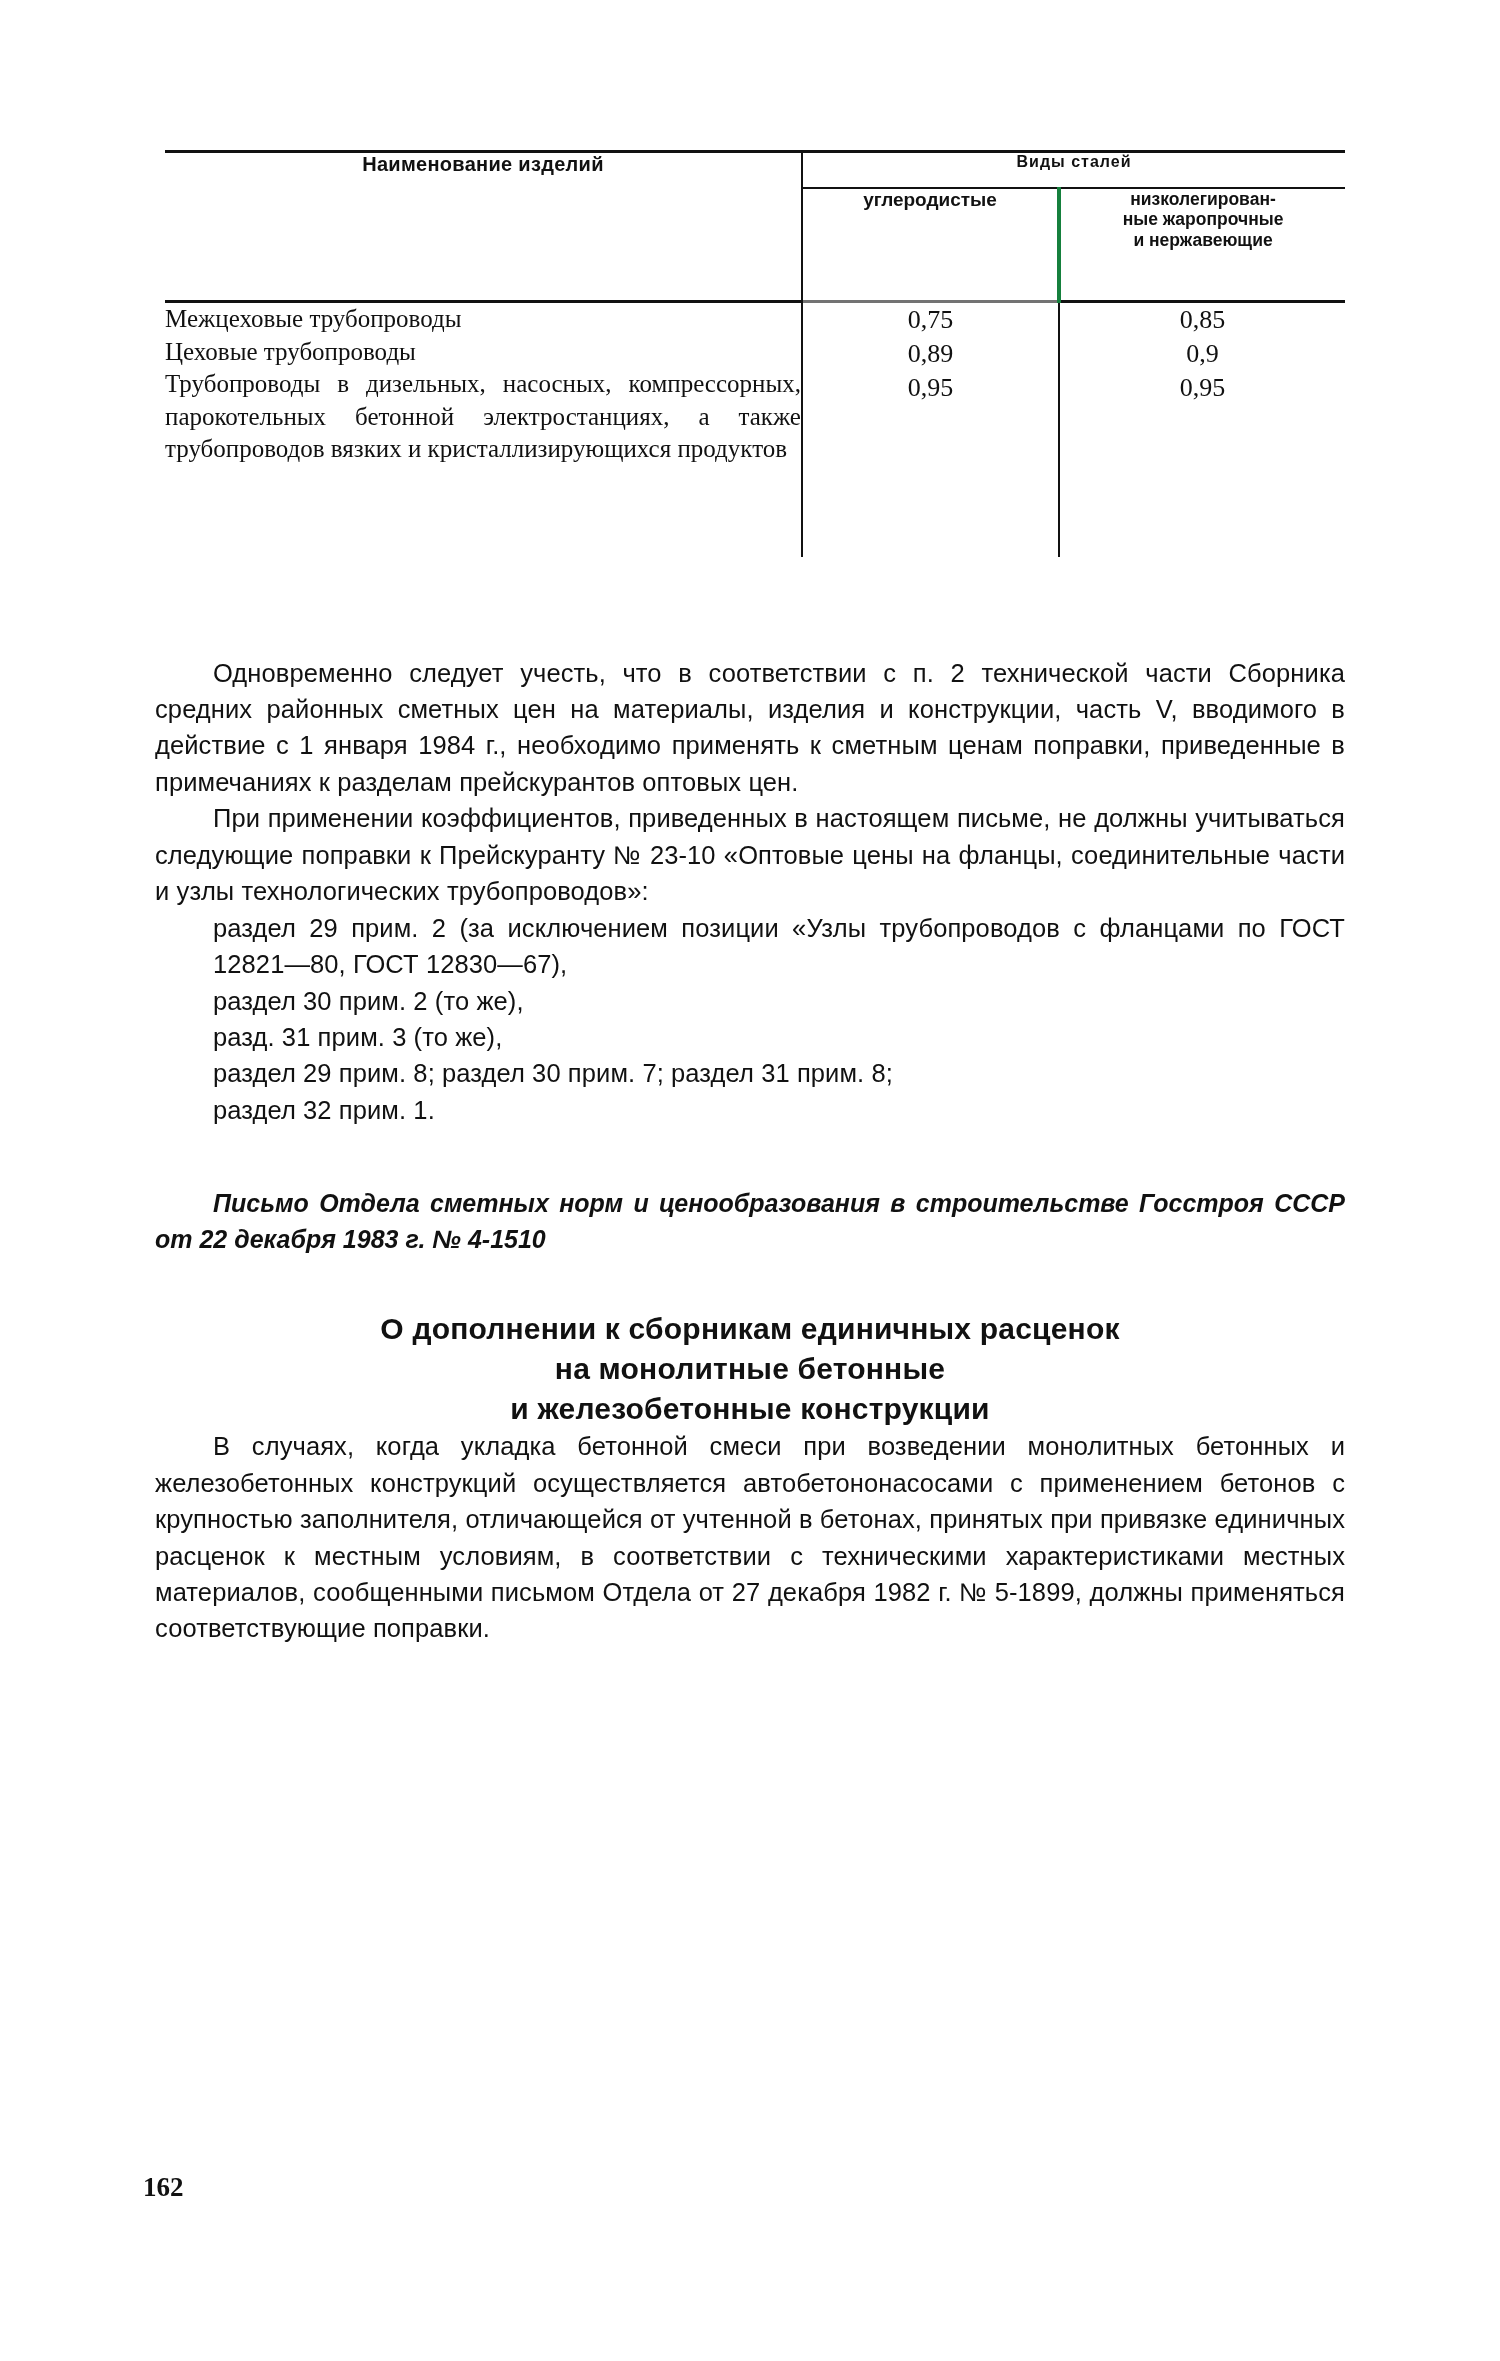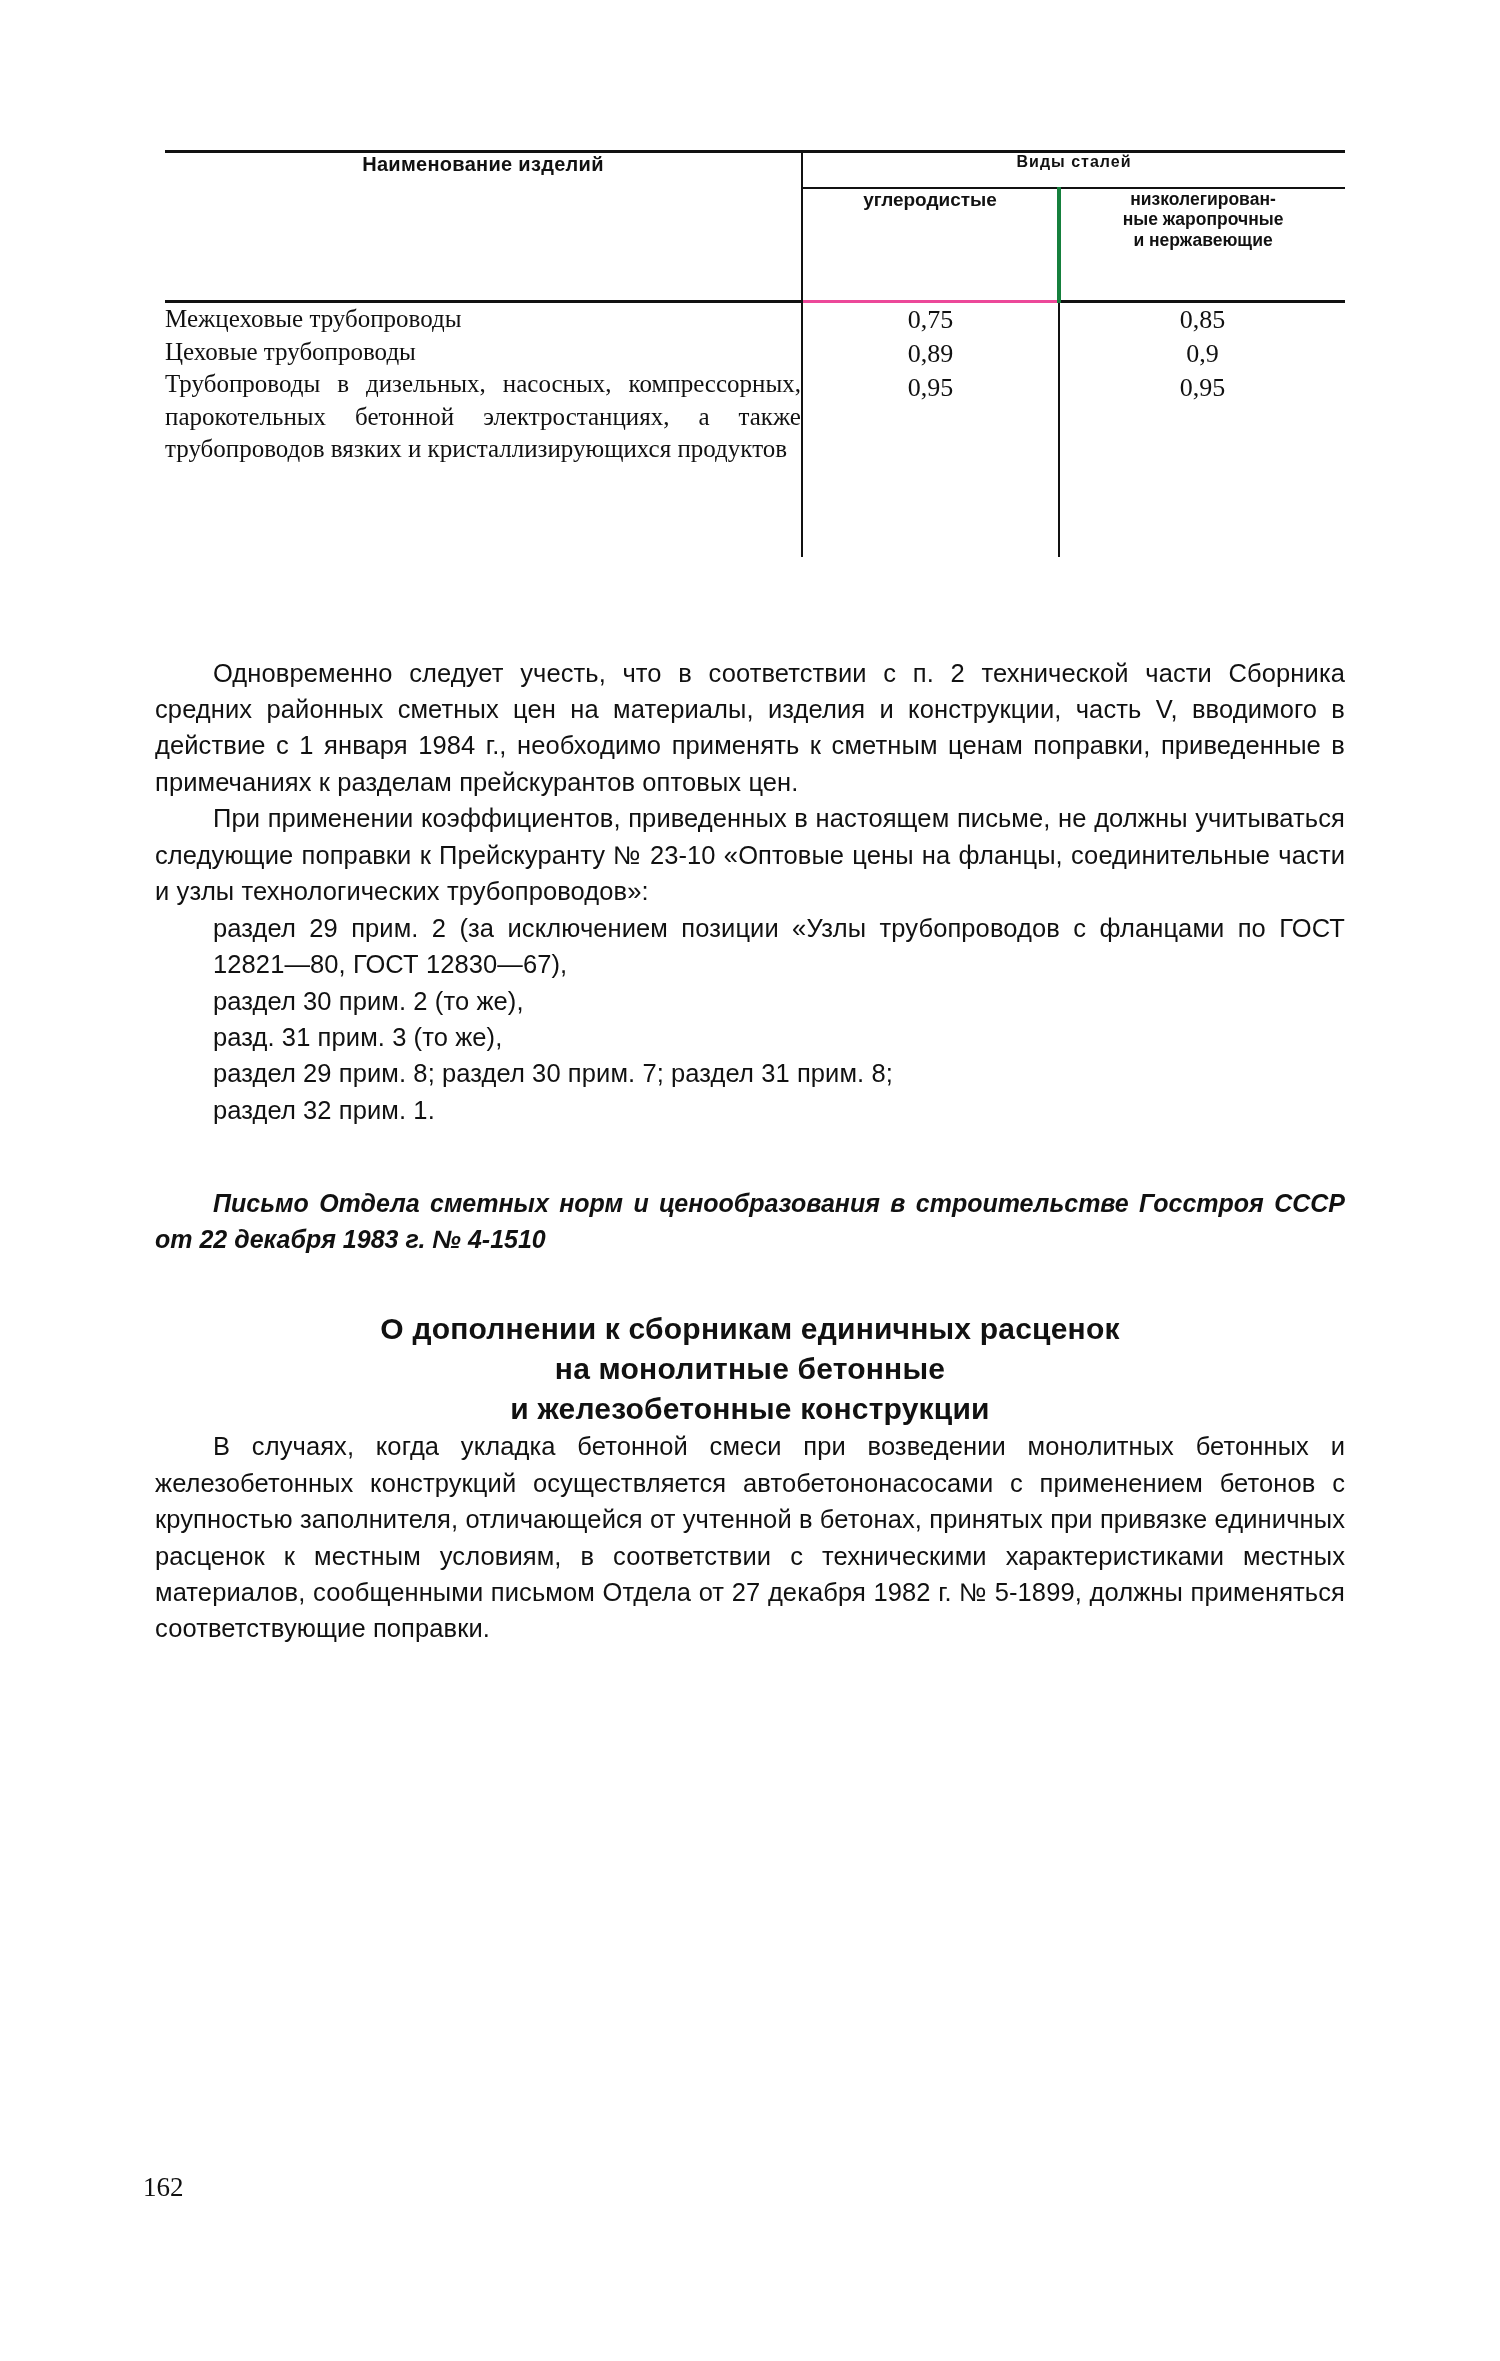--- a/index.html
+++ b/index.html
@@ -139,21 +139,21 @@
   .closing {
     margin-top: 40px;
   }
 
   .page-number {
     position: absolute;
     left: 143px;
     top: 2172px;
     font-family: "Liberation Serif", serif;
     font-size: 27px;
-    font-weight: 400;
+    font-weight: 700;
   }
 </style>
 </head>
 <body>
 
 <div class="page">
 
   <div class="content">
 
     <div class="table-wrap">
@@ -172,21 +172,21 @@
             </td>
           </tr>
         </thead>
         <tbody>
           <tr class="t-mid-rule-holder">
             <td class="body-name" style="border-top:3px solid #111;">
               <div>Межцеховые трубопроводы</div>
               <div>Цеховые трубопроводы</div>
               <div>Трубопроводы в дизельных, насосных, компрессорных, парокотельных бетонной электростанциях, а также трубопроводов   вязких и кристаллизирующихся продуктов</div>
             </td>
-            <td class="body-val colsep" style="border-top:3px solid #ec4899;font-family:Liberation Serif, serif;">
+            <td class="body-val colsep" style="border-top:3px solid #737373;font-family:Liberation Serif, serif;">
               <div>0,75</div>
               <div>0,89</div>
               <div>0,95</div>
             </td>
             <td class="body-val" style="border-top:3px solid #111;">
               <div>0,85</div>
               <div>0,9</div>
               <div>0,95</div>
             </td>
           </tr>

